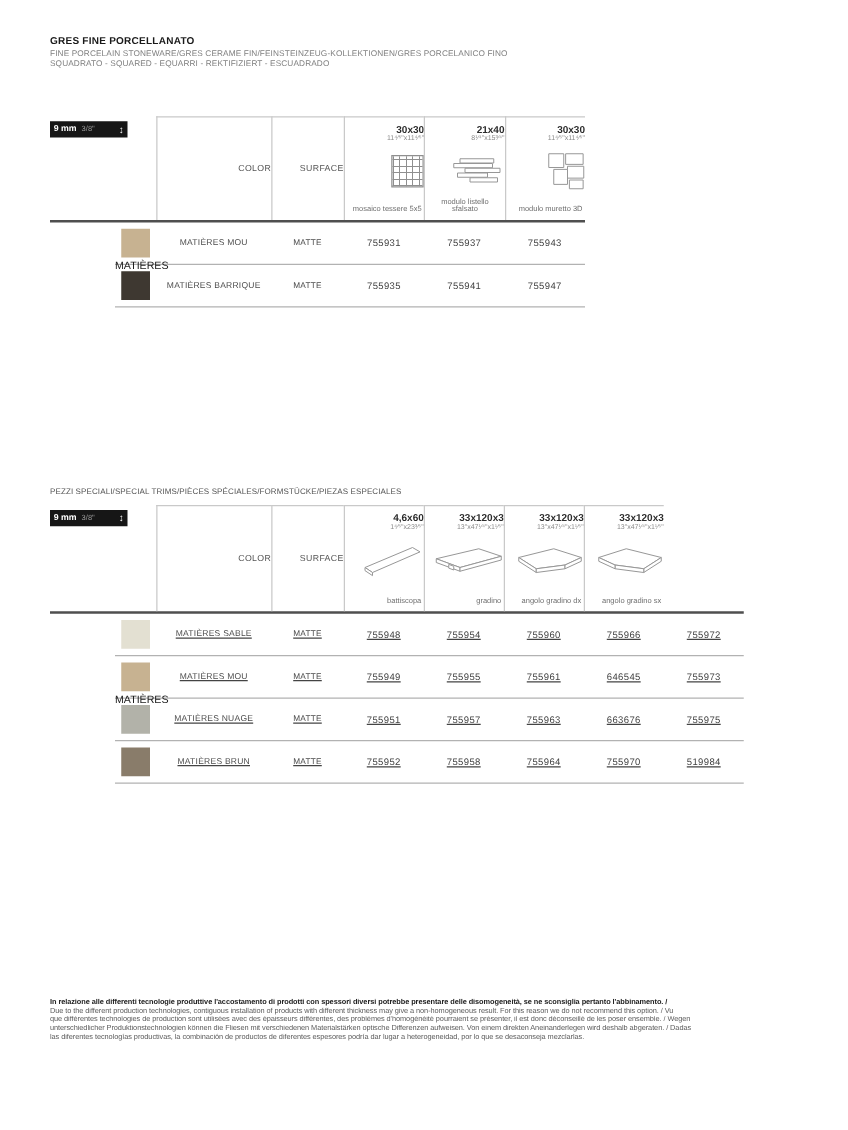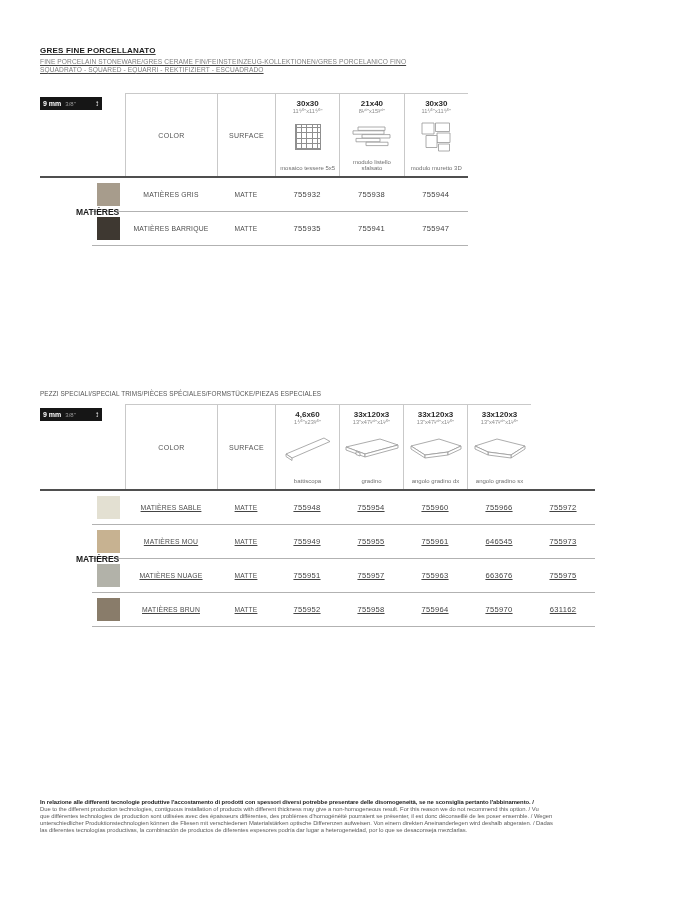--- a/index.html
+++ b/index.html
@@ -1,31 +1,31 @@
 <!DOCTYPE html>
 <html><head>
 <meta charset="utf-8">
 <style>
   html,body{margin:0;padding:0;background:#fff;}
   .page{position:relative;width:678px;height:904px;background:#fff;overflow:hidden;
         font-family:"Liberation Sans",sans-serif;color:#444;}
   
-  .doc-header{position:absolute;left:40px;top:46px;text-decoration:underline;}
+  .doc-header{position:absolute;left:40px;top:28px;}
   .doc-title{font-size:8px;font-weight:bold;color:#1a1a1a;letter-spacing:.2px;margin-bottom:3px;}
   .doc-sub{font-size:6.6px;color:#808080;line-height:8px;letter-spacing:.1px;}
   
   .fmt-table{position:absolute;}
   .t1{left:40px;top:93px;width:428px;}
   .t2{left:40px;top:404px;width:555px;}
   .thead{display:grid;border-bottom:2px solid #4f4f4f;}
   .t1 .thead{grid-template-columns:85px 92px 58px 64.3px 64.3px 64.4px;height:83px;}
   .t2 .thead{grid-template-columns:85px 92px 58px 64px 64px 64px 64px 64px;height:85px;}
   .hcell{position:relative;display:flex;flex-direction:column;align-items:center;box-sizing:border-box;}
   .hcell + .hcell{border-left:1px solid #c9c9c9;}
-  .hcell:not(.badge-cell){border-top:1px solid #c9c9c9;}
+  .hcell:not(.badge-cell){border-top:1px solid #c9c9c9;align-items:flex-end;}
   .badge-cell{align-items:flex-start;}
   .badge{display:flex;align-items:center;background:#161616;height:13px;width:62px;
          margin-top:4px;padding:0 3px;box-sizing:border-box;}
   .b-mm{color:#fff;font-size:7px;font-weight:bold;}
   .b-in{color:#9a9a9a;font-size:6px;margin-left:4px;flex:1;}
   .b-arrow{color:#fff;font-size:8px;line-height:8px;}
   .label-cell{justify-content:center;font-size:7px;color:#555;letter-spacing:.3px;}
   .f-size{font-size:8px;font-weight:bold;color:#2b2b2b;margin-top:5px;line-height:9px;}
   .f-in{font-size:5.6px;color:#8a8a8a;line-height:7px;}
   .f-icon{flex:1;display:flex;align-items:center;justify-content:center;}
@@ -39,22 +39,22 @@
   .rows{margin-left:52px;flex:1;}
   .trow{display:grid;height:33px;border-bottom:1px solid #b2b2b2;}
   .t1 .trow{grid-template-columns:33px 92px 58px 64.3px 64.3px 64.4px;}
   .t2 .trow{grid-template-columns:33px 92px 58px 64px 64px 64px 64px 64px;text-decoration:underline;}
   .cell{display:flex;align-items:center;justify-content:center;}
   .swatch-cell{justify-content:flex-end;padding-right:5px;box-sizing:border-box;}
   .swatch{width:23px;height:23px;display:block;}
   .color-cell{font-size:6.8px;color:#4c4c4c;letter-spacing:.2px;text-align:center;}
   .surface-cell{font-size:6.6px;color:#4c4c4c;letter-spacing:.2px;}
   .code-cell{font-size:7.6px;color:#3f3f3f;letter-spacing:.3px;}
-  .group-label{position:absolute;left:0;top:50%;transform:translateY(-50%);
-               font-size:8.5px;font-weight:bold;color:#1a1a1a;padding-left:36px;}
+  .group-label{position:absolute;left:16px;top:50%;transform:translateY(-50%);
+               font-size:8.5px;font-weight:normal;color:#1a1a1a;padding-left:36px;}
   .t2-title{position:absolute;left:40px;top:390px;font-size:6.4px;color:#555;letter-spacing:.1px;}
   
   .footer{position:absolute;left:40px;top:799px;width:610px;}
   .f-line{font-size:5.9px;color:#5c5c5c;line-height:6.9px;white-space:nowrap;overflow:hidden;letter-spacing:-.05px;}
   .f-line.first{font-weight:bold;color:#222;}
   svg .ln{fill:#fff;stroke:#979797;stroke-width:.8;stroke-linejoin:round;}
 </style>
 </head>
 <body>
 
@@ -112,27 +112,27 @@
         <div class="f-size" style="order:1;">30x30</div>
         <div class="f-in" style="order:2;">11⁴⁄⁵"x11⁴⁄⁵"</div>
         <div class="f-cap" style="order:4;">modulo muretto 3D</div>
       </div>
     </div>
     <div class="tbody">
       <div class="group-label">MATIÈRES</div>
       <div class="rows">
         <div class="trow">
           <div class="cell swatch-cell">
-              <span class="swatch" style="background-color: rgb(167, 156, 140);"></span>
-            </div>
-          <div class="cell color-cell">MATIÈRES GRIS</div>
-          <div class="cell surface-cell">MATTE</div>
-          <div class="cell code-cell">755932</div>
-          <div class="cell code-cell">755938</div>
-          <div class="cell code-cell">755944</div>
+              <span class="swatch" style="background-color: rgb(199, 178, 145);"></span>
+            </div>
+          <div class="cell color-cell">MATIÈRES MOU</div>
+          <div class="cell surface-cell">MATTE</div>
+          <div class="cell code-cell">755931</div>
+          <div class="cell code-cell">755937</div>
+          <div class="cell code-cell">755943</div>
         </div>
         <div class="trow">
           <div class="cell swatch-cell">
               <span class="swatch" style="background-color: rgb(62, 56, 49);"></span>
             </div>
           <div class="cell color-cell">MATIÈRES BARRIQUE</div>
           <div class="cell surface-cell">MATTE</div>
           <div class="cell code-cell">755935</div>
           <div class="cell code-cell">755941</div>
           <div class="cell code-cell">755947</div>
@@ -249,21 +249,21 @@
         <div class="trow">
           <div class="cell swatch-cell">
               <span class="swatch" style="background-color: rgb(137, 124, 106);"></span>
             </div>
           <div class="cell color-cell">MATIÈRES BRUN</div>
           <div class="cell surface-cell">MATTE</div>
           <div class="cell code-cell">755952</div>
           <div class="cell code-cell">755958</div>
           <div class="cell code-cell">755964</div>
           <div class="cell code-cell">755970</div>
-          <div class="cell code-cell">631162</div>
+          <div class="cell code-cell">519984</div>
         </div>
       </div>
     </div>
   </div>
 
   <div class="footer">
     <div class="f-line first">In relazione alle differenti tecnologie produttive l'accostamento di prodotti con spessori diversi potrebbe presentare delle disomogeneità, se ne sconsiglia pertanto l'abbinamento. /</div>
     <div class="f-line">Due to the different production technologies, contiguous installation of products with different thickness may give a non-homogeneous result. For this reason we do not recommend this option. / Vu</div>
     <div class="f-line">que différentes technologies de production sont utilisées avec des épaisseurs différentes, des problèmes d'homogénéité pourraient se présenter, il est donc déconseillé de les poser ensemble. / Wegen</div>
     <div class="f-line">unterschiedlicher Produktionstechnologien können die Fliesen mit verschiedenen Materialstärken optische Differenzen aufweisen. Von einem direkten Aneinanderlegen wird deshalb abgeraten. / Dadas</div>

